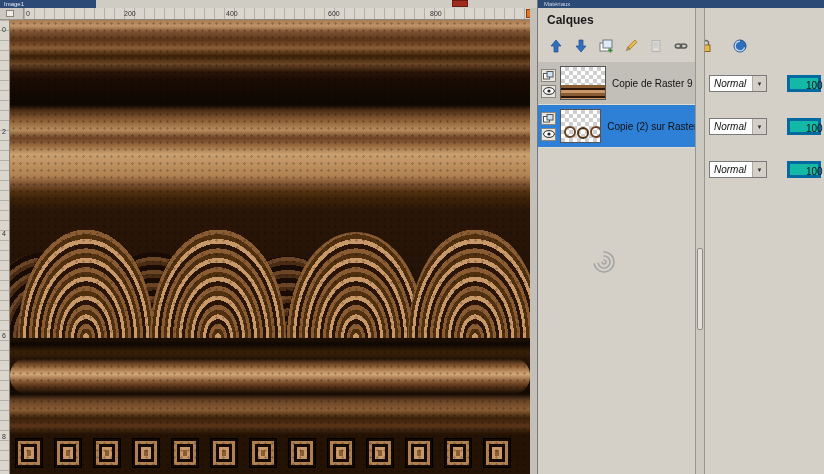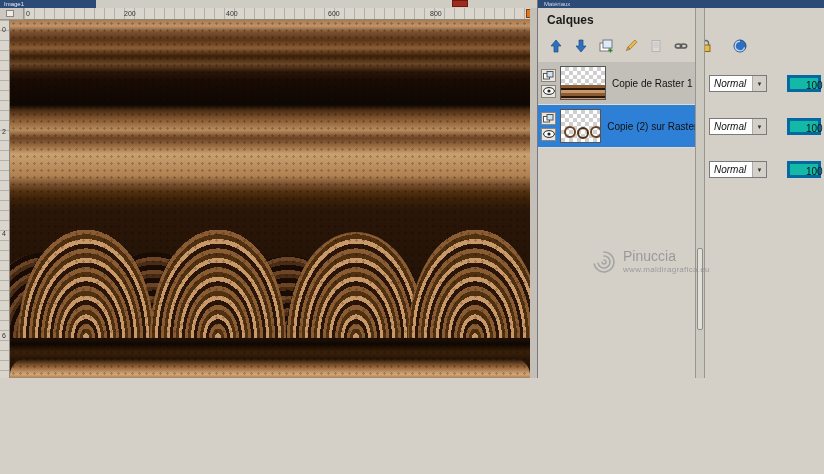--- a/index.html
+++ b/index.html
@@ -1,17 +1,17 @@
 <!DOCTYPE html>
 <html><head>
 <meta charset="utf-8">
 <style>
   * { margin:0; padding:0; box-sizing:border-box; }
   body { font-family:"Liberation Sans", sans-serif; background:#d4d0c8; }
-  .screen { position:relative; width:824px; height:378px; background:#d4d0c8; overflow:hidden; }
+  .screen { position:relative; width:824px; height:474px; background:#d4d0c8; overflow:hidden; }
 
   
   .titlebar-sliver { position:absolute; left:0; top:0; width:537px; height:8px; background:#cfccc4; }
   .title-left { position:absolute; left:0; top:0; width:96px; height:8px; background:#2b4a75;
                 color:#e8edf5; font-size:6px; line-height:8px; padding-left:4px; overflow:hidden; white-space:nowrap; }
   .close-frag { position:absolute; left:452px; top:0; width:16px; height:7px; background:#9e2b1e; border:1px solid #6e1a10; }
 
   
   .corner-box { position:absolute; left:0; top:8px; width:24px; height:12px; background:#cdc9c1;
                 border-right:1px solid #9a968e; border-bottom:1px solid #9a968e; }
@@ -226,21 +226,21 @@
           <div class="mini-btn">
             <svg width="12" height="8" viewBox="0 0 12 8">
               <ellipse cx="6" cy="4" rx="5.4" ry="3.4" fill="#fff" stroke="#222"></ellipse>
               <circle cx="6" cy="4" r="1.6" fill="#222"></circle>
             </svg>
           </div>
         </div>
         <div class="thumb">
           <div class="stripes-half"></div>
         </div>
-        <div class="lname">Copie de Raster 1</div>
+        <div class="lname">Copie de Raster 9</div>
       </div>
 
       <div class="layer-row selected">
         <div class="lcol">
           <div class="mini-btn">
             <svg width="11" height="9" viewBox="0 0 11 9">
               <rect x="0.5" y="2.5" width="6" height="5.5" fill="#fff" stroke="#555"></rect>
               <rect x="4" y="0.5" width="6" height="5.5" fill="#cfe3f7" stroke="#555"></rect>
             </svg>
           </div>
@@ -283,20 +283,16 @@
     <div class="opacity-box" style="top:161px">100</div>
 
     <div class="splitter">
       <div class="sthumb"></div>
     </div>
 
     <div class="watermark">
       <svg width="28" height="28" viewBox="0 0 28 28">
         <path d="M14 4a10 10 0 11-9.8 12M14 8a6 6 0 11-5.9 7.2M14 12a2 2 0 11-1.9 2.4" fill="none" stroke="#a0a0a0" stroke-width="1.6" stroke-linecap="round"></path>
       </svg>
-      <div class="wm-text">
-        <div class="wm-name">Pinuccia</div>
-        <div class="wm-url">www.maldiragrafica.eu</div>
-      </div>
     </div>
 
   </div>
 </div>
 
 </body></html>

